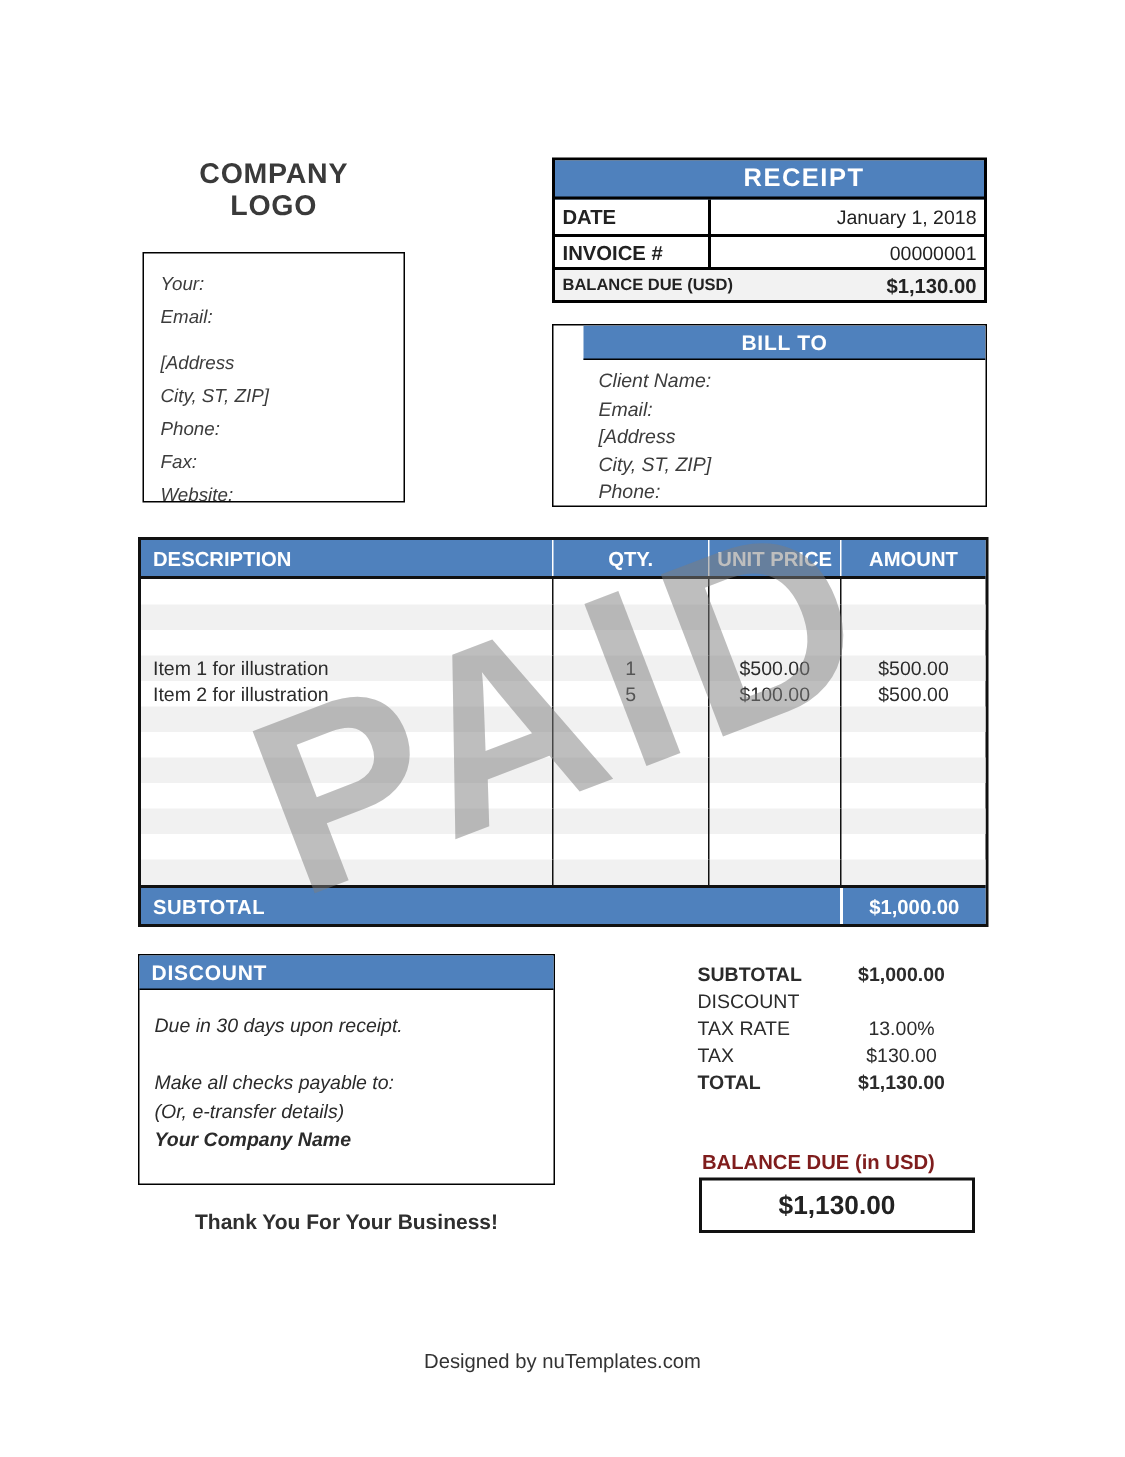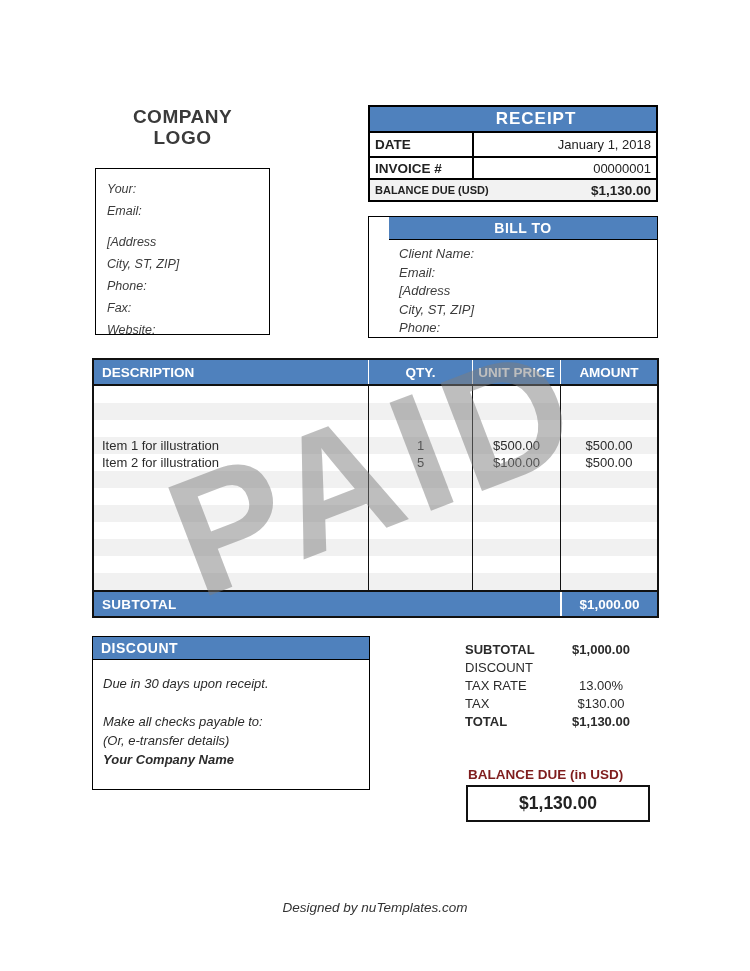--- a/index.html
+++ b/index.html
@@ -113,21 +113,21 @@
 
   
   .balance-due-label { position:absolute; left:468px; top:767px; font-weight:bold; font-size:13.5px; color:#7f1d1d; }
   .balance-due-box {
     position:absolute; left:466px; top:785px; width:184px; height:37px;
     border:2px solid #111; box-sizing:border-box; display:flex; align-items:center;
     justify-content:center; font-weight:bold; font-size:17.5px; color:#222; background:#fff;
   }
 
   .thank-you { position:absolute; left:92px; top:806px; width:278px; text-align:center; font-weight:bold; font-size:14px; color:#2f2f2f; }
-  .footer-credit { position:absolute; left:0; top:900px; width:100%; text-align:center; font-style:italic; font-size:13.5px; color:#333; }
+  .footer-credit { position:absolute; left:0; top:900px; width:100%; text-align:center; font-size:13.5px; color:#333; }
 </style>
 </head>
 <body>
 
 <div class="page">
 
   <div class="company-logo">
     <div>COMPANY</div>
     <div>LOGO</div>
   </div>
@@ -289,15 +289,16 @@
       <div class="t-label">TOTAL</div>
       <div class="t-value">$1,130.00</div>
     </div>
   </div>
 
   <div class="balance-due-label">BALANCE DUE (in USD)</div>
   <div class="balance-due-box">
     <span>$1,130.00</span>
   </div>
 
+  <div class="thank-you">Thank You For Your Business!</div>
   <div class="footer-credit">Designed by nuTemplates.com</div>
 
 </div>
 
 </body></html>

